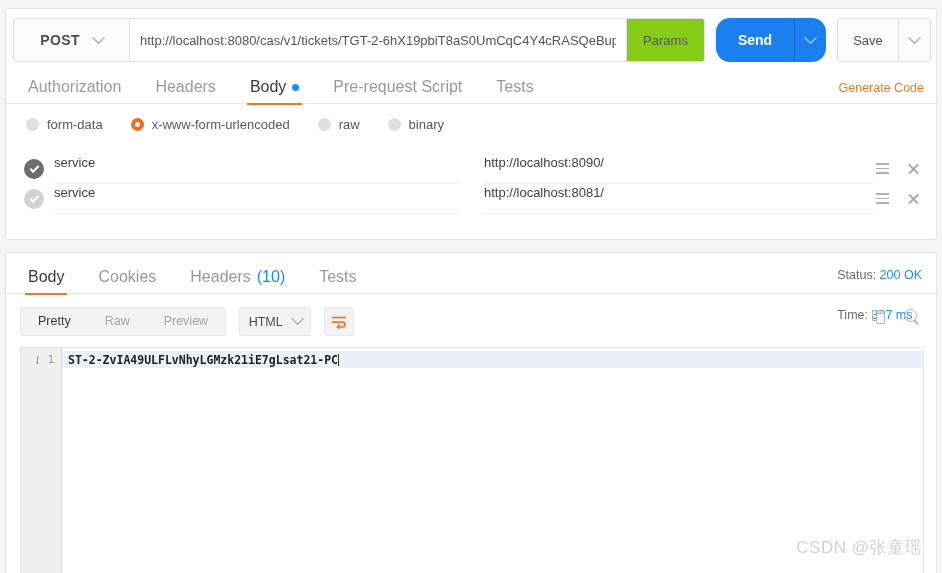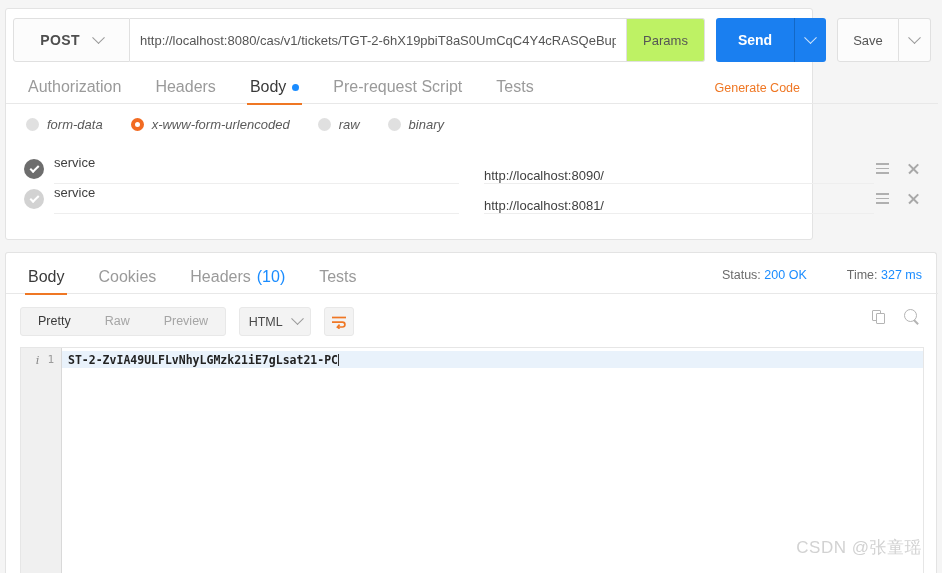--- a/index.html
+++ b/index.html
@@ -9,21 +9,21 @@
     background: #f5f5f5;
     font-family: "Liberation Sans", sans-serif;
     overflow: hidden;
   }
 
   .app { position: relative; width: 942px; height: 573px; }
 
   
   .request-panel {
     position: absolute; left: 5px; top: 8px;
-    width: 808px; height: 232px;
+    width: 932px; height: 232px;
     background: #fff;
     border: 1px solid #e3e3e3;
     border-radius: 3px;
   }
 
   .url-row {
     position: absolute; left: 7px; top: 9px;
     height: 44px; width: 918px;
     display: flex; align-items: stretch;
   }
@@ -56,30 +56,30 @@
   }
   .url-text {
     font-size: 13px; color: #555;
     white-space: nowrap; overflow: hidden;
   }
 
   .params-btn {
     width: 78px;
     border: 1px solid #e0e0e0; border-left: none;
     border-radius: 0 3px 3px 0;
-    background: #bef264;
+    background: #84cc16;
     display: flex; align-items: center; justify-content: center;
     font-size: 13px; color: #555;
     cursor: pointer;
   }
 
   .send-group {
     margin-left: 11px;
     display: flex; align-items: stretch;
-    border-radius: 3px; overflow: hidden;
+    border-radius: 14px; overflow: hidden;
   }
   .send-btn {
     width: 78px; background: #1a7ff0; color: #fff;
     display: flex; align-items: center; justify-content: center;
     font-size: 14px; font-weight: bold; cursor: pointer;
   }
   .send-caret {
     width: 32px; background: #1a7ff0;
     display: flex; align-items: center; justify-content: center;
     border-left: 1px solid #1368c6; cursor: pointer;
@@ -127,21 +127,21 @@
   .gen-code {
     position: absolute; right: 12px; top: 72px;
     font-size: 12.5px; color: #ef7724; cursor: pointer;
   }
 
   
   .radio-row {
     position: absolute; left: 20px; top: 108px;
     display: flex; align-items: center;
   }
-  .radio-item { display: flex; align-items: center; gap: 8px; margin-right: 28px; cursor: pointer; font-style: italic; }
+  .radio-item { display: flex; align-items: center; gap: 8px; margin-right: 28px; cursor: pointer; }
   .radio {
     width: 13px; height: 13px; border-radius: 50%;
     background: #e0e0e0;
   }
   .radio.on { background: #fff; border: 4px solid #f26b22; width: 13px; height: 13px; }
   .radio-label { font-size: 13px; color: #5a5a5a; }
 
   
   .kv-table { position: absolute; left: 18px; top: 145px; width: 896px; }
   .kv-row { height: 30px; display: flex; align-items: center; position: relative; }
@@ -162,21 +162,21 @@
 
   .kv-key {
     width: 405px; height: 29px;
     border-bottom: 1px solid #eee;
     display: flex; 
     font-size: 13px; color: #3f3f3f; cursor: text;
   }
   .kv-value {
     width: 390px; height: 29px; margin-left: 25px;
     border-bottom: 1px solid #eee;
-    display: flex; align-items: flex-end;
+    display: flex; align-items: flex-start;
     font-size: 13px; color: #3f3f3f; cursor: text;
   }
   .ph { color: #b9b9b9; }
 
   .row-actions {
     position: absolute; right: 0; top: 0; height: 29px;
     display: flex; align-items: center; gap: 18px;
   }
   .icon-menu { width: 13px; height: 11px; display: flex; flex-direction: column;
     justify-content: space-between; cursor: pointer; }
@@ -203,21 +203,21 @@
   }
   .res-tabs {
     position: absolute; left: 0; top: 8px; width: 932px; height: 33px;
     border-bottom: 1px solid #e8e8e8;
     display: flex; align-items: center;
   }
   .count-blue { color: #1a8cff; }
 
   .status-area {
     position: absolute; right: 14px; top: 15px;
-    display: flex; gap: 40px; font-size: 12.5px; color: #6b6b6b;
+    display: flex; gap: 26px; font-size: 12.5px; color: #6b6b6b; flex-direction: column;
   }
   .status-val { color: #1a8cff; }
 
   
   .res-toolbar { position: absolute; left: 14px; top: 54px; display: flex; align-items: center; }
   .seg {
     height: 29px; display: flex; align-items: center;
     background: #f3f3f3; border: 1px solid #e8e8e8; border-radius: 3px;
   }
   .seg-item { padding: 0 17px; font-size: 12.5px; color: #a5a5a5; cursor: pointer; line-height: 27px; }

